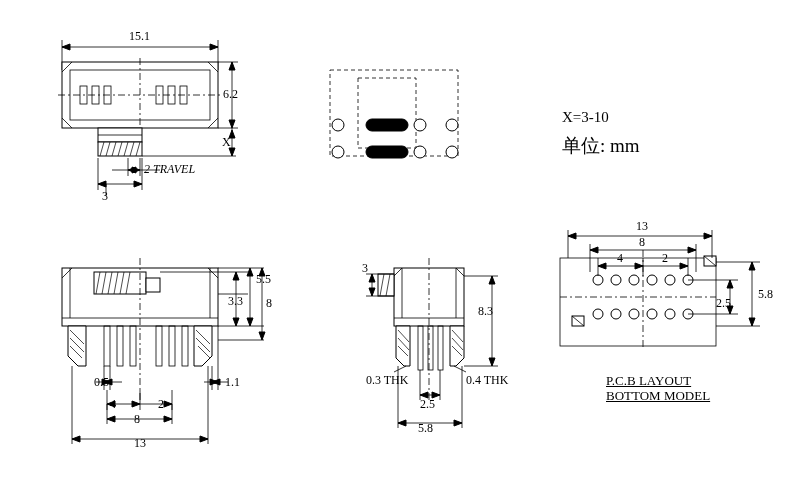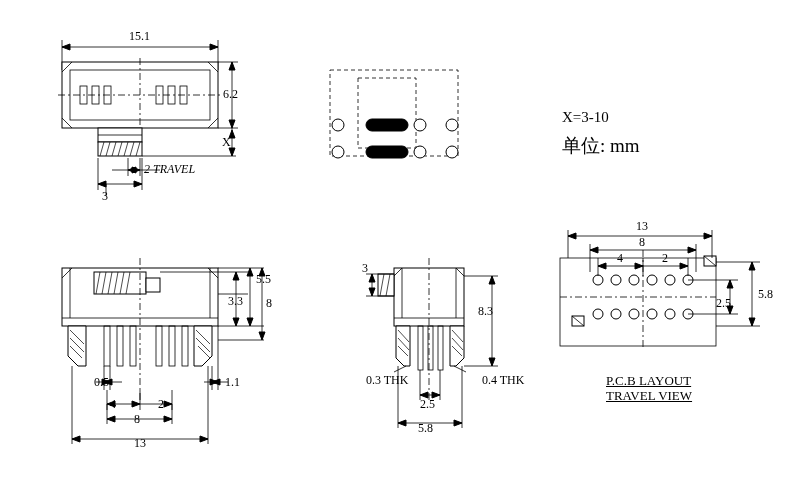--- a/index.html
+++ b/index.html
@@ -348,26 +348,26 @@
   <div class="lbl" style="left:134px; top:413px;">8</div>
   <div class="lbl" style="left:134px; top:437px;">13</div>
   <div class="lbl" style="left:225px; top:376px;">1.1</div>
   <div class="lbl" style="left:221px; top:295px;margin-left:7px;">3.3</div>
   <div class="lbl" style="left:220px; top:273px;margin-left:36px;">5.5</div>
   <div class="lbl" style="left:266px; top:297px;">8</div>
 
   <div class="lbl" style="left:362px; top:262px;">3</div>
   <div class="lbl" style="left:478px; top:305px;">8.3</div>
   <div class="lbl" style="left:330px; top:374px;padding-left:36px;">0.3 THK</div>
-  <div class="lbl" style="left:466px; top:374px;margin-left:16px;">0.4 THK</div>
+  <div class="lbl" style="left:466px; top:374px;">0.4 THK</div>
   <div class="lbl" style="left:420px; top:398px;">2.5</div>
   <div class="lbl" style="left:418px; top:422px;">5.8</div>
 
   <div class="lbl" style="left:636px; top:220px;">13</div>
   <div class="lbl" style="left:639px; top:236px;">8</div>
   <div class="lbl" style="left:617px; top:252px;">4</div>
   <div class="lbl" style="left:662px; top:252px;">2</div>
   <div class="lbl" style="left:716px; top:297px;">2.5</div>
   <div class="lbl" style="left:758px; top:288px;">5.8</div>
   <div class="lbl mid ul" style="left:606px; top:374px;">P.C.B LAYOUT</div>
-  <div class="lbl mid ul" style="left:606px; top:389px;">TRAVEL VIEW</div>
+  <div class="lbl mid ul" style="left:606px; top:389px;">BOTTOM MODEL</div>
 
 </div>
 
 </body></html>

